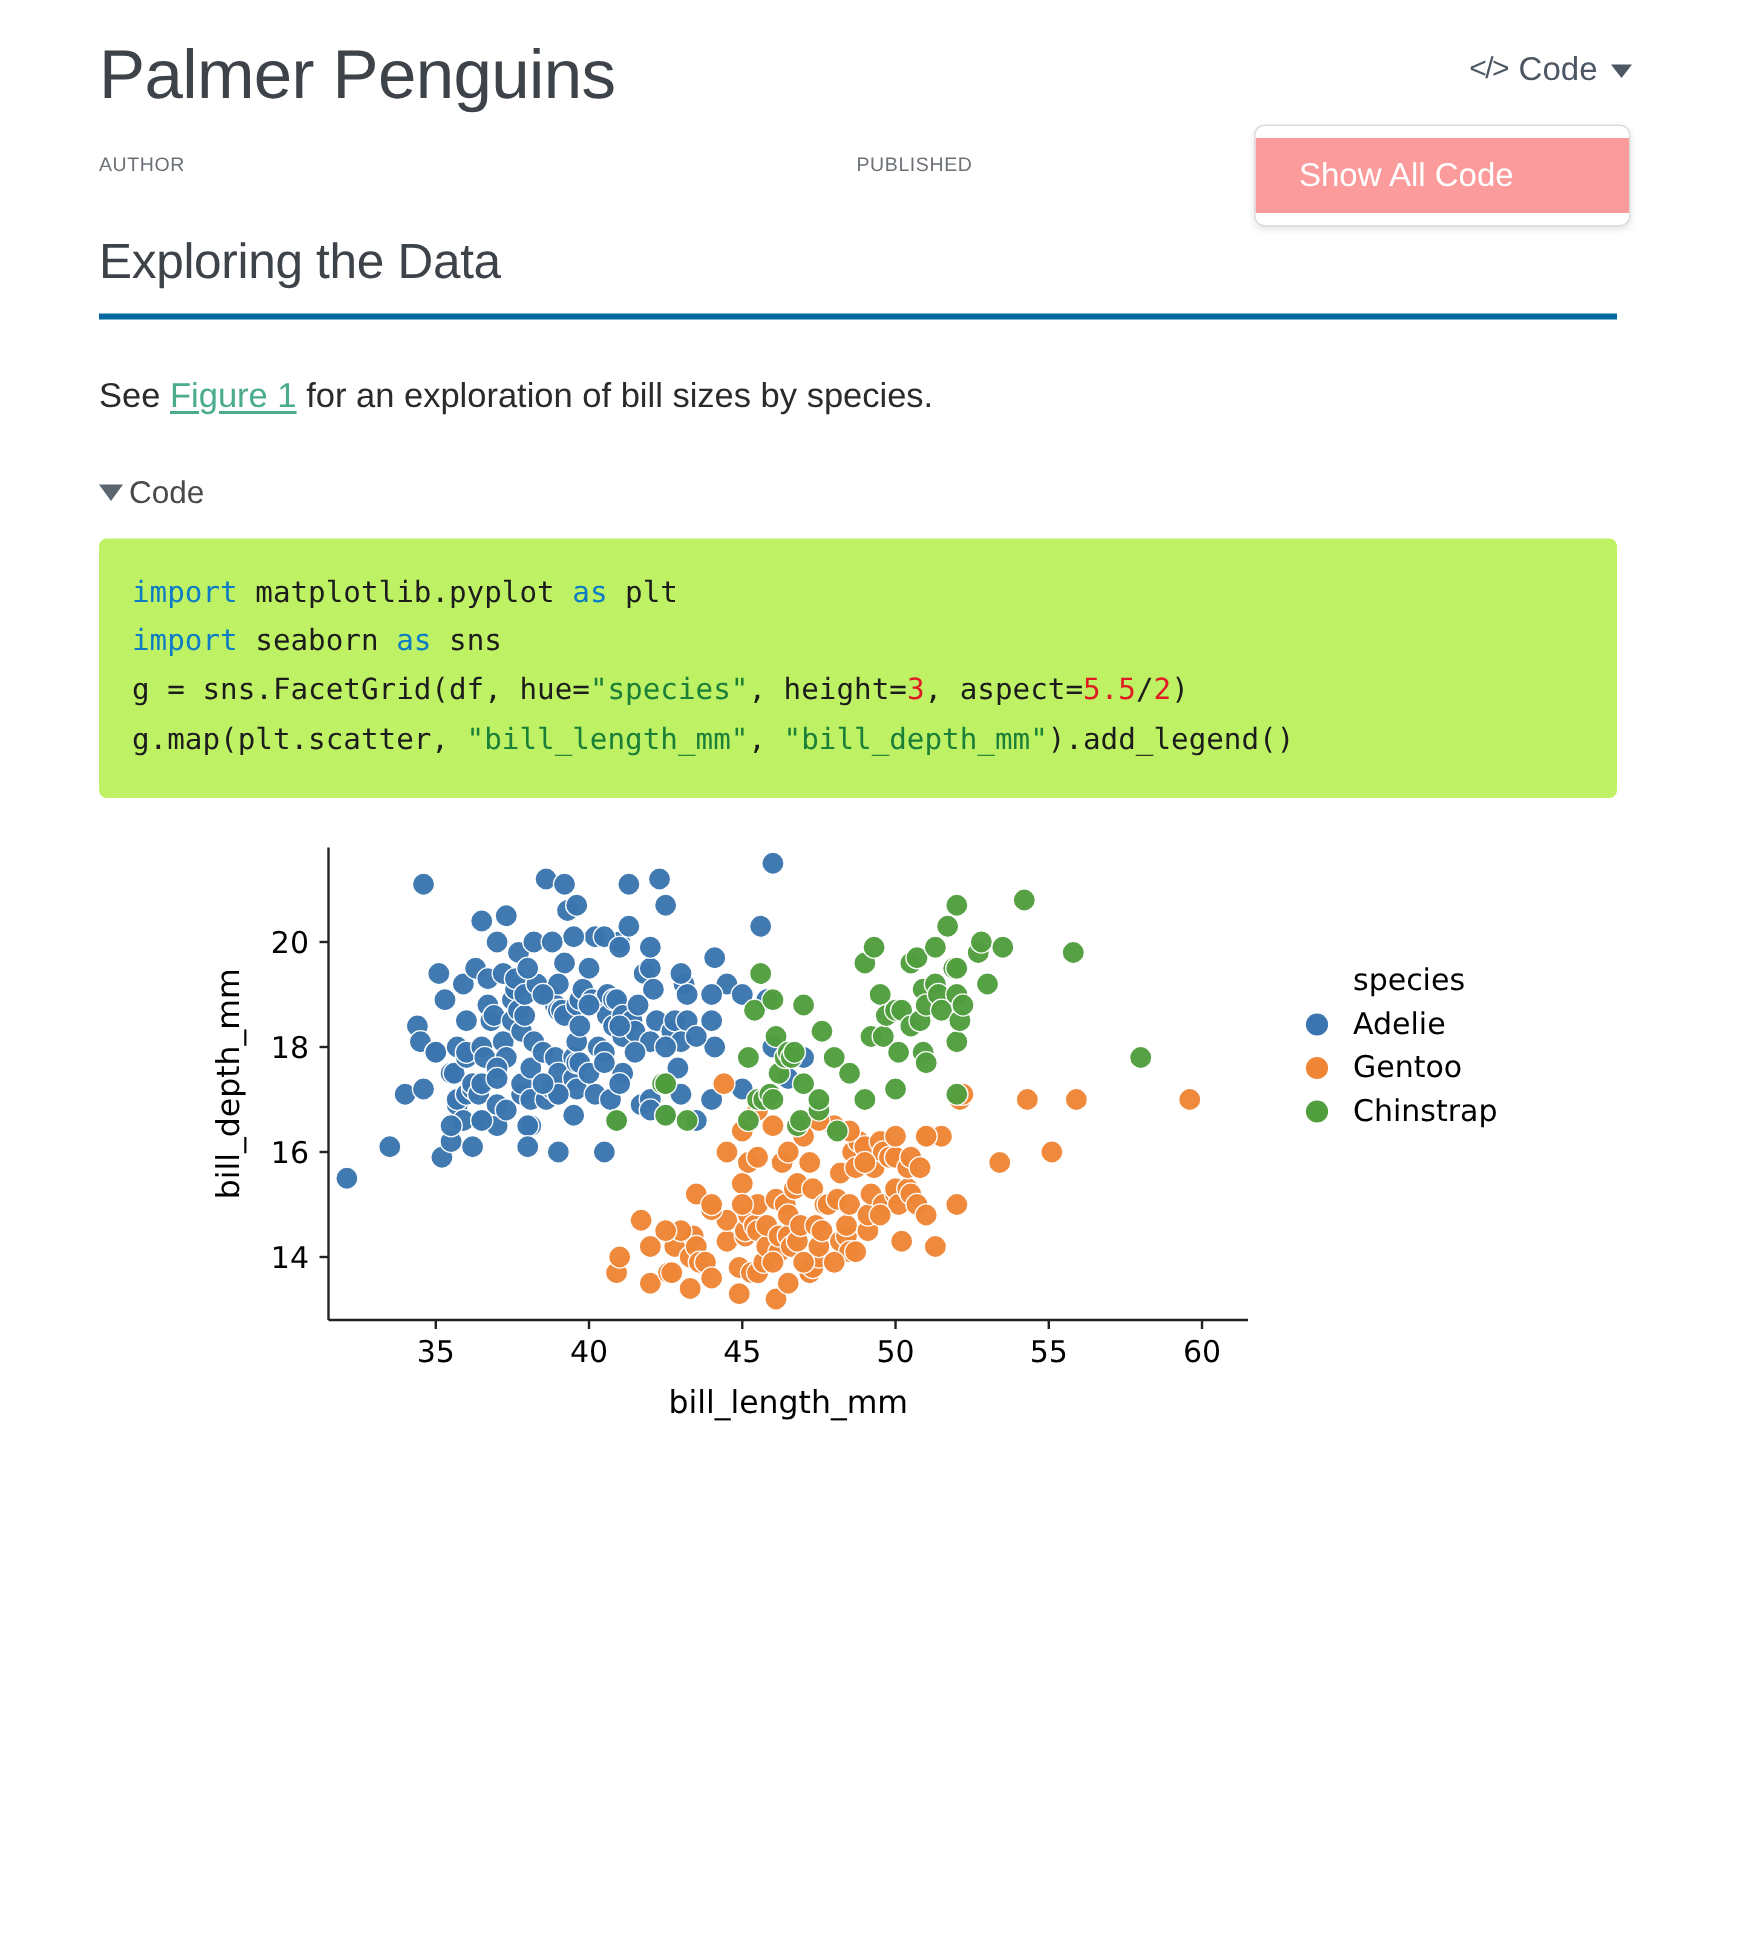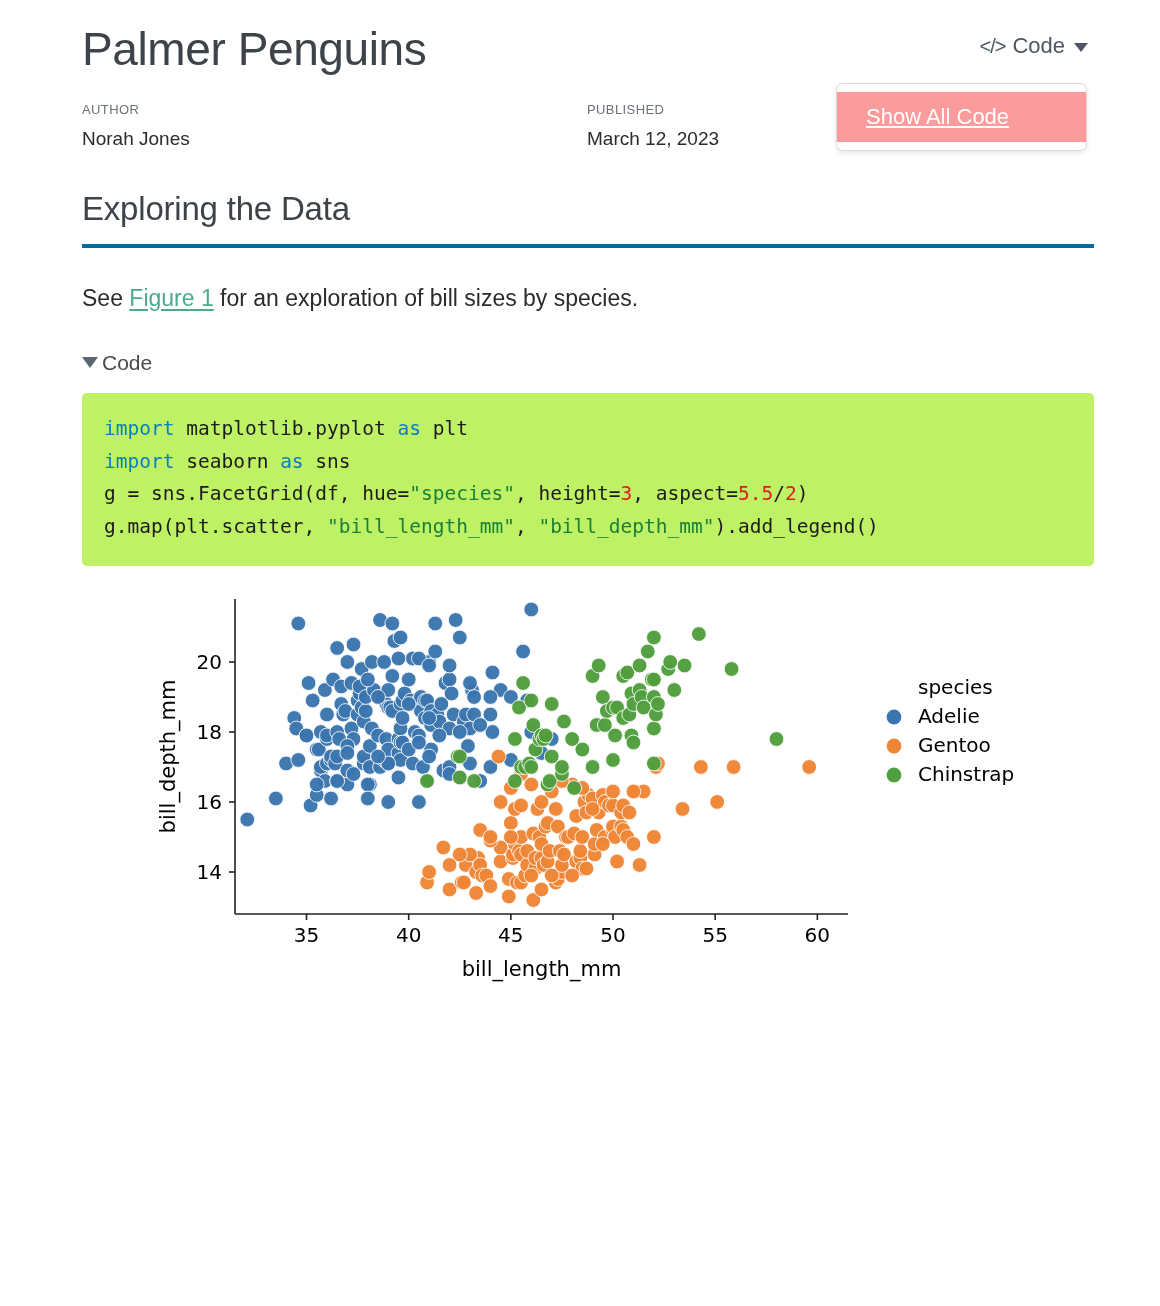--- a/index.html
+++ b/index.html
@@ -15,21 +15,21 @@
     position: relative;
     overflow: hidden;
   }
   .page {
     position: relative;
     width: 1160px;
     height: 1306px;
   }
   .content {
     position: absolute;
-    left: 82px;
+    left: 66px;
     top: 0;
     width: 1012px;
   }
 
   
   .title {
     font-size: 46px;
     font-weight: 400;
     color: #3d4348;
     letter-spacing: -0.4px;
@@ -92,21 +92,20 @@
     padding: 8px 0 8px 0;
     box-sizing: border-box;
     overflow: hidden;
   }
   .dd-item {
     font-size: 22px;
     padding: 10px 16px 10px 29px;
     color: #111111;
     cursor: pointer;
     line-height: 1.35;
-    text-decoration: underline;
   }
   .dd-item.active {
     background: #fb9b9b;
     color: #ffffff;
   }
 
   
   h2.section {
     font-size: 33px;
     font-weight: 400;
@@ -194,25 +193,23 @@
     <div class="dd-item active">Show All Code</div>
   </div>
 
   <div class="content">
 
     <h1 class="title">Palmer Penguins</h1>
 
     <div class="meta-row">
       <div class="meta-col">
         <div class="meta-label">AUTHOR</div>
-        <div class="meta-value">Norah Jones</div>
       </div>
       <div class="meta-col">
         <div class="meta-label">PUBLISHED</div>
-        <div class="meta-value">March 12, 2023</div>
       </div>
     </div>
 
     <h2 class="section">Exploring the Data</h2>
 
     <p class="body-text">
       <span>See </span><a class="xref" href="#">Figure 1</a><span> for an exploration of bill sizes by species.</span>
     </p>
 
     <div class="code-fold">

